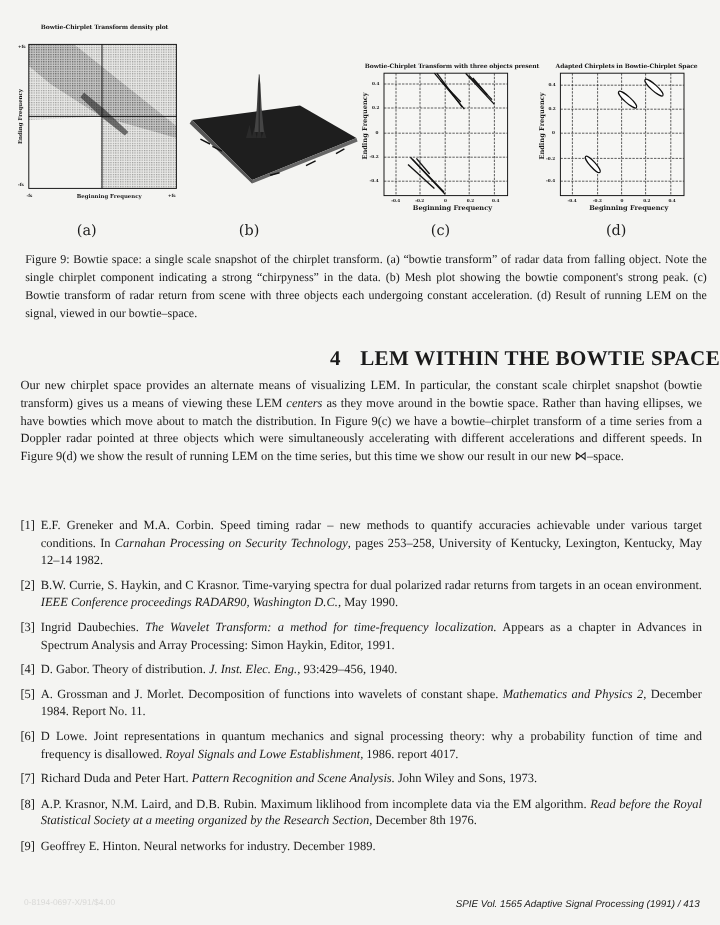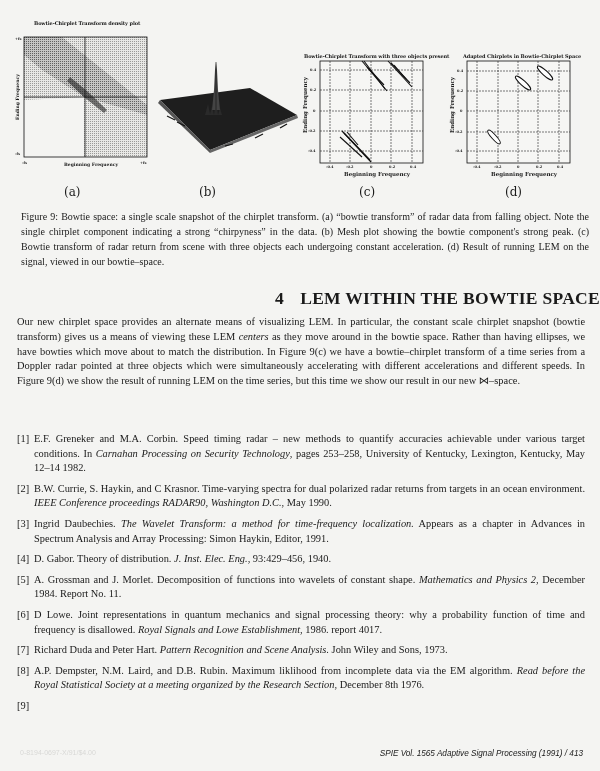--- a/index.html
+++ b/index.html
@@ -192,20 +192,20 @@
 
 
   <div class="refs">
     <div class="ref" style="margin-bottom:6px;"><span class="rnum">[1]</span><span>E.F. Greneker and M.A. Corbin. Speed timing radar – new methods to quantify accuracies achievable under various target conditions. In </span><em>Carnahan Processing on Security Technology</em><span>, pages 253–258, University of Kentucky, Lexington, Kentucky, May 12–14 1982.</span></div>
     <div class="ref" style="margin-bottom:6px;"><span class="rnum">[2]</span><span>B.W. Currie, S. Haykin, and C Krasnor. Time-varying spectra for dual polarized radar returns from targets in an ocean environment. </span><em>IEEE Conference proceedings RADAR90, Washington D.C.</em><span>, May 1990.</span></div>
     <div class="ref" style="margin-bottom:6px;"><span class="rnum">[3]</span><span>Ingrid Daubechies. </span><em>The Wavelet Transform: a method for time-frequency localization.</em><span> Appears as a chapter in Advances in Spectrum Analysis and Array Processing: Simon Haykin, Editor, 1991.</span></div>
     <div class="ref" style="margin-bottom:6px;"><span class="rnum">[4]</span><span>D. Gabor. Theory of distribution. </span><em>J. Inst. Elec. Eng.</em><span>, 93:429–456, 1940.</span></div>
     <div class="ref" style="margin-bottom:6px;"><span class="rnum">[5]</span><span>A. Grossman and J. Morlet. Decomposition of functions into wavelets of constant shape. </span><em>Mathematics and Physics 2</em><span>, December 1984. Report No. 11.</span></div>
     <div class="ref" style="margin-bottom:6px;"><span class="rnum">[6]</span><span>D Lowe. Joint representations in quantum mechanics and signal processing theory: why a probability function of time and frequency is disallowed. </span><em>Royal Signals and Lowe Establishment</em><span>, 1986. report 4017.</span></div>
     <div class="ref" style="margin-bottom:6px;"><span class="rnum">[7]</span><span>Richard Duda and Peter Hart. </span><em>Pattern Recognition and Scene Analysis.</em><span> John Wiley and Sons, 1973.</span></div>
-    <div class="ref" style="margin-bottom:6px;"><span class="rnum">[8]</span><span>A.P. Dempster, N.M. Laird, and D.B. Rubin. Maximum liklihood from incomplete data via the EM algorithm. </span><em>Read before the Royal Statistical Society at a meeting organized by the Research Section</em><span>, December 8th 1976.</span></div>
-    <div class="ref" style="margin-bottom:6px;"><span class="rnum">[9]</span><em></em><span></span></div>
+    <div class="ref" style="margin-bottom:6px;"><span class="rnum">[8]</span><span>A.P. Krasnor, N.M. Laird, and D.B. Rubin. Maximum liklihood from incomplete data via the EM algorithm. </span><em>Read before the Royal Statistical Society at a meeting organized by the Research Section</em><span>, December 8th 1976.</span></div>
+    <div class="ref" style="margin-bottom:6px;"><span class="rnum">[9]</span><span>Geoffrey E. Hinton. Neural networks for industry. December 1989.</span><em></em><span></span></div>
   </div>
 
   <div class="ghost">0-8194-0697-X/91/$4.00</div>
   <div class="footer">SPIE Vol. 1565 Adaptive Signal Processing (1991) / 413</div>
 
 </div>
 
 </body></html>

